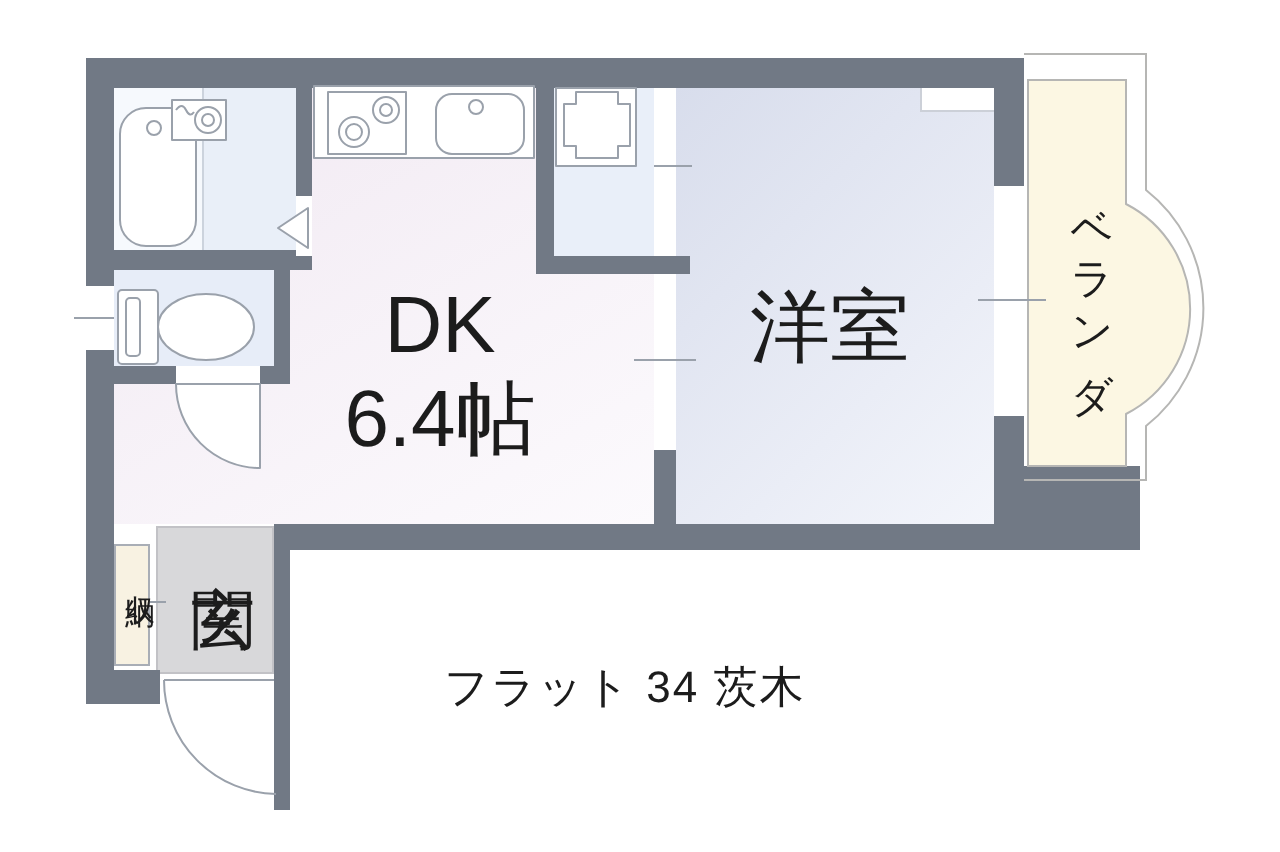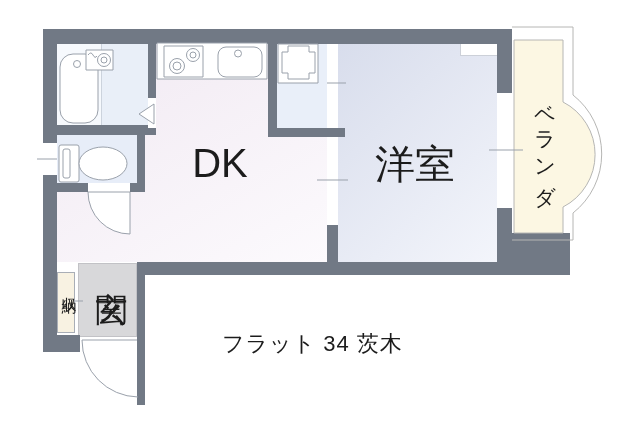--- a/index.html
+++ b/index.html
@@ -130,20 +130,21 @@
 
     <line class="fx-line" x1="327" y1="83" x2="346" y2="83"></line>
     <line class="fx-line" x1="317" y1="180" x2="348" y2="180"></line>
     <line class="fx-line" x1="37" y1="159" x2="57" y2="159"></line>
     <line class="fx-line" x1="489" y1="150" x2="523" y2="150"></line>
     <line class="fx-line" x1="75" y1="301" x2="83" y2="301"></line>
   </svg>
 
   <div class="abs label dk-label">
     <div>DK</div>
+    <div>6.4帖</div>
   </div>
   <div class="abs label western-label">
     <div>洋室</div>
   </div>
   <div class="abs vtext veranda-label">ベランダ</div>
   <div class="abs vtext genkan-label">玄関</div>
   <div class="abs vtext storage-label">収納</div>
   <div class="abs caption">フラット 34 茨木</div>
 
 </div>

